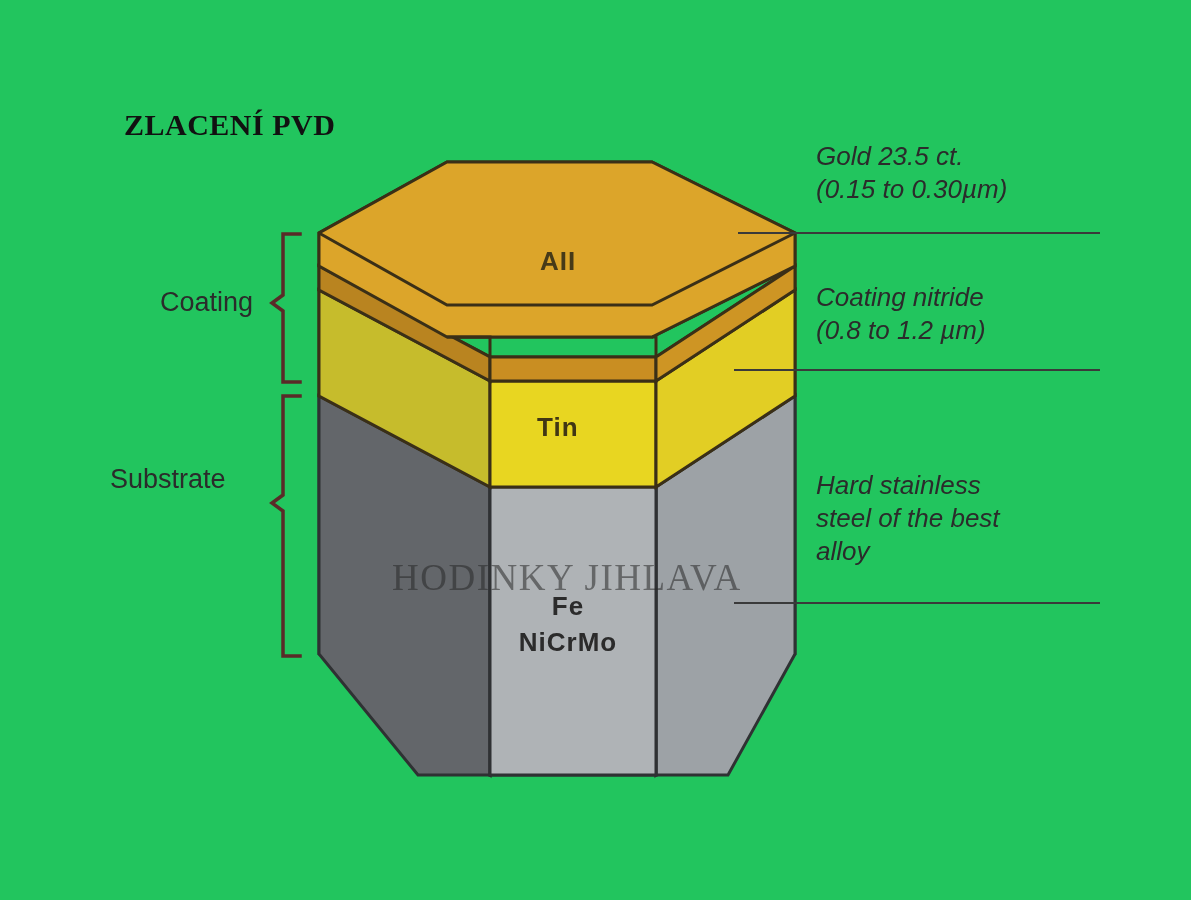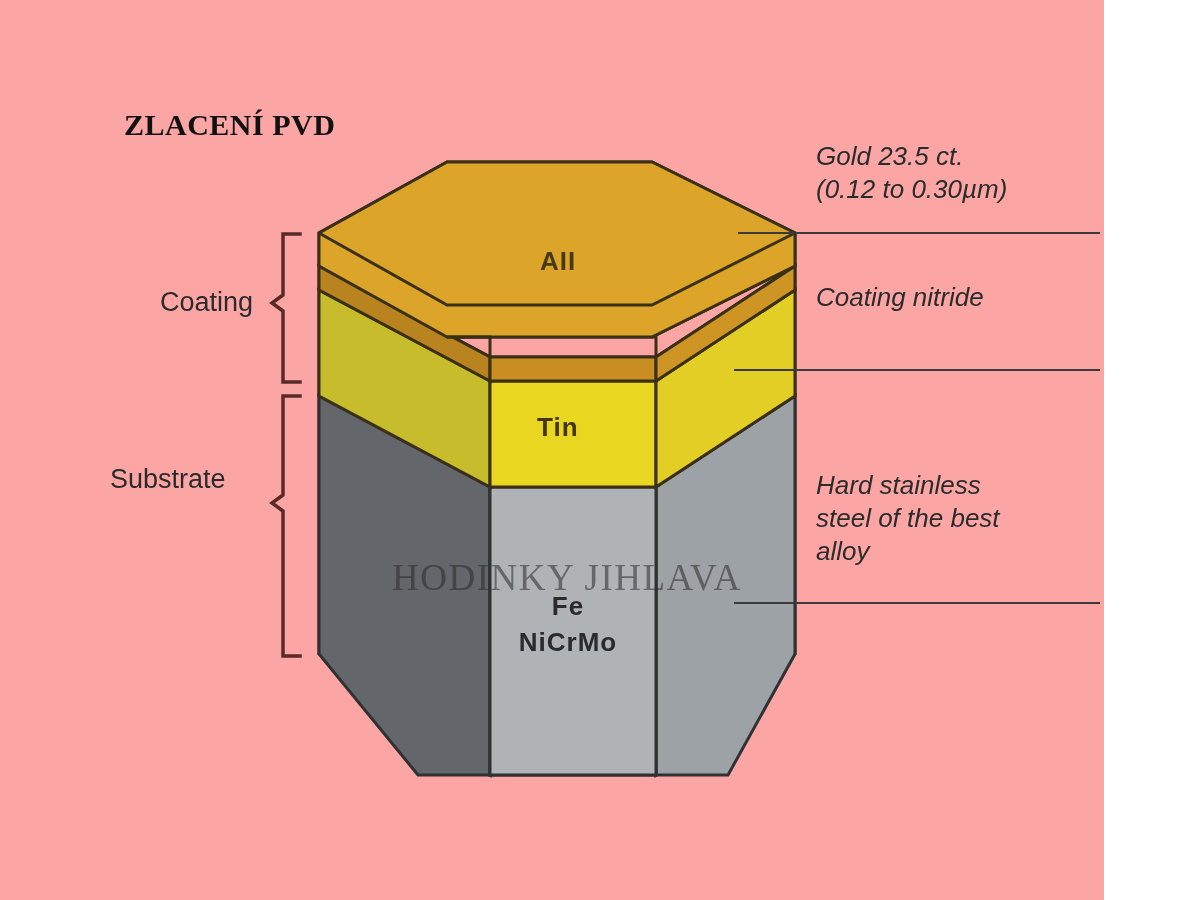--- a/index.html
+++ b/index.html
@@ -6,23 +6,23 @@
   html, body {
     margin: 0;
     padding: 0;
     background: #ffffff;
   }
   body {
     font-family: "Liberation Sans", sans-serif;
   }
   #stage {
     position: relative;
-    width: 1104px;
+    width: 1191px;
     height: 900px;
-    background: #fca5a5;
+    background: #22c55e;
     overflow: hidden;
   }
   #diagram-svg {
     position: absolute;
     left: 0;
     top: 0;
     width: 1200px;
     height: 900px;
   }
   .title {
@@ -174,25 +174,26 @@
     </g>
   </svg>
 
   <div class="title">ZLACENÍ PVD</div>
 
   <div class="bracket-label" id="coating-label">Coating</div>
   <div class="bracket-label" id="substrate-label">Substrate</div>
 
   <div class="callout" id="callout-gold">
     <div>Gold 23.5 ct.</div>
-    <div>(0.12 to 0.30µm)</div>
+    <div>(0.15 to 0.30µm)</div>
   </div>
 
   <div class="callout" id="callout-tin">
     <div>Coating nitride</div>
+    <div>(0.8 to 1.2 µm)</div>
   </div>
 
   <div class="callout" id="callout-steel">
     <div>Hard stainless</div>
     <div>steel of the best</div>
     <div>alloy</div>
   </div>
 
   <div class="face-text" id="label-au">AII</div>
   <div class="face-text" id="label-tin">Tin</div>

